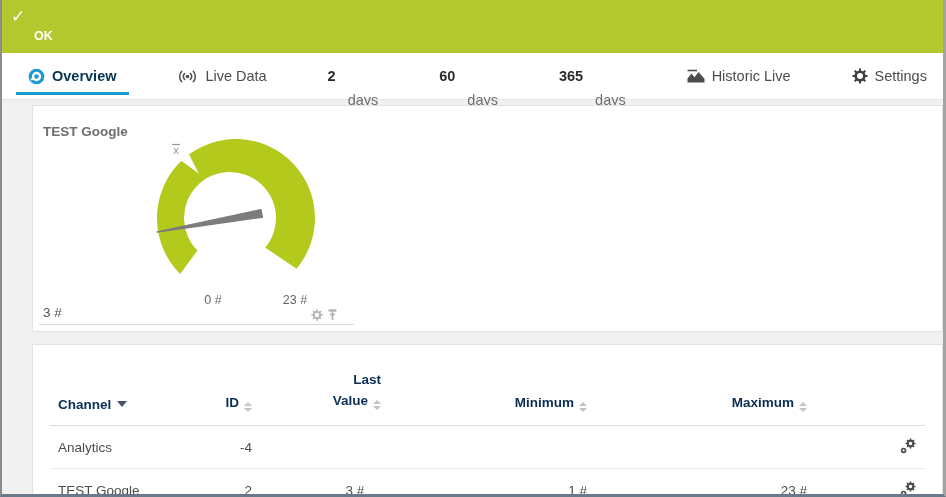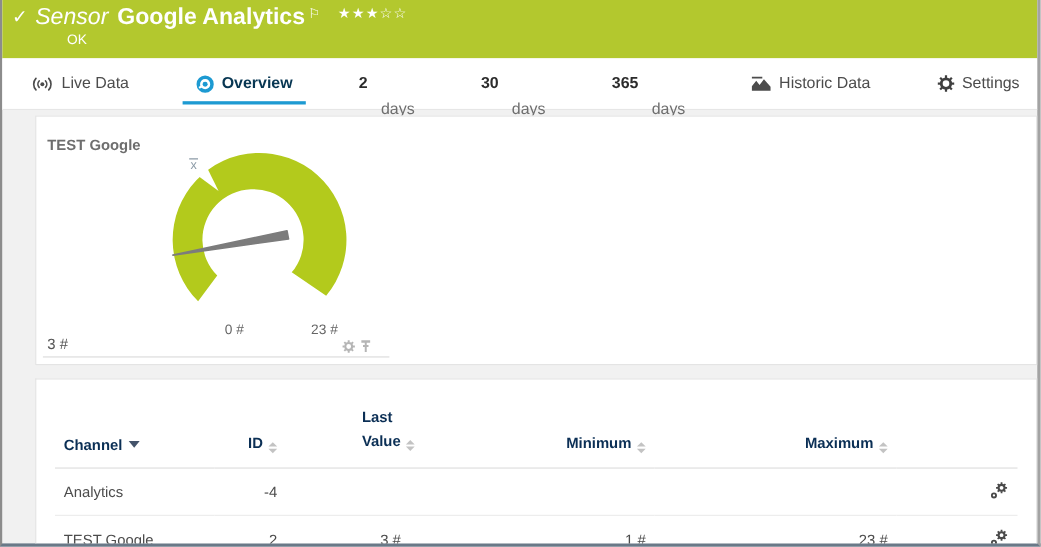--- a/index.html
+++ b/index.html
@@ -20,21 +20,21 @@
   .banner {
     position: absolute; left: 0; top: 0; right: 0; height: 53px;
     background: #b3c82e; color: #fff;
   }
   .banner .check { position: absolute; left: 9px; top: 6px; font-size: 17px; font-weight: 700; }
   .banner .titlerow { position: absolute; left: 30px; top: 4px; white-space: nowrap; }
   .banner .kind { font-style: italic; font-size: 21px; font-weight: 400; margin-right: 8px; }
   .banner .title { font-size: 21px; font-weight: 700; }
   .banner .flag { font-size: 12px; vertical-align: super; margin-left: 3px; cursor: pointer; }
   .banner .stars { font-size: 13px; letter-spacing: 1px; margin-left: 16px; vertical-align: 6px; cursor: pointer; }
-  .banner .status { position: absolute; left: 59px; top: 29px; font-size: 12.5px; font-weight: 400; }
+  .banner .status { position: absolute; left: 32px; top: 29px; font-size: 12.5px; font-weight: 700; }
 
   
   .tabbar {
     position: absolute; left: 0; top: 53px; right: 0; height: 47px;
     background: #fff; border-bottom: 1px solid #e6e6e6;
     display: flex; align-items: stretch; justify-content: space-between;
     padding: 0 4px 0 14px;
   }
   .tab {
     position: relative; display: flex; align-items: center; gap: 7px;
@@ -76,88 +76,85 @@
   table.channels th {
     height: 80px; vertical-align: bottom; padding: 0 8px 13px 8px;
     font-size: 13.5px; font-weight: 700; color: #0b2f55;
     border-bottom: 1px solid #dcdcdc; cursor: pointer; white-space: nowrap;
   }
   table.channels td { padding: 12px 8px 11px 8px; border-bottom: 1px solid #ececec; }
   table.channels tr:last-child td { border-bottom: none; }
   .col-left   { text-align: left; margin-left: 28px; }
   .col-right  { text-align: right; margin-top: 18px; }
   .col-center { text-align: center; }
-  .lastvalue-head { width: 52px; margin: 0 auto; white-space: normal; line-height: 1.55; text-align: left; }
+  .lastvalue-head { width: 52px; margin: 0 auto; white-space: normal; line-height: 1.55; text-align: right; }
   .sort-both { display: inline-flex; flex-direction: column; gap: 2px; margin-left: 5px; vertical-align: 1px; }
   .sort-both i { display:block; width: 0; height: 0; border-left: 4px solid transparent; border-right: 4px solid transparent; }
   .sort-both i.up   { border-bottom: 4px solid #c3c3c3; }
   .sort-both i.down { border-top: 4px solid #c3c3c3; }
   .sort-desc { display: inline-block; width: 0; height: 0; margin-left: 6px; vertical-align: 2px;
                border-left: 5px solid transparent; border-right: 5px solid transparent; border-top: 6px solid #44536a; }
   .gears { cursor: pointer; }
   td.actions { text-align: right; padding-right: 26px; }
 </style>
 </head>
 <body>
 
 <div class="window">
 
   <div class="banner">
     <span class="check">✓</span>
-    <div class="titlerow">
-      <span class="kind">Sensor</span><span class="title">Google Analytics</span><span class="flag">⚐</span><span class="stars">★★★☆☆</span>
-    </div>
     <div class="status">OK</div>
   </div>
 
   <div class="tabbar">
+
+    <div class="tab active">
+      <svg width="17" height="17" viewBox="0 0 18 18">
+        <circle cx="9" cy="9" r="6.6" fill="none" stroke="#1d9ad2" stroke-width="3.4"></circle>
+        <line x1="9" y1="9" x2="3.2" y2="12.6" stroke="#ffffff" stroke-width="2.2"></line>
+        <circle cx="9" cy="9" r="2.4" fill="#1d9ad2"></circle>
+      </svg>
+      <span>Overview</span>
+    </div>
 
     <div class="tab">
       <svg width="21" height="15" viewBox="0 0 21 15">
         <g fill="none" stroke="#4c4c4c" stroke-width="1.5" stroke-linecap="round">
           <path d="M7.6 4.6 A4.3 4.3 0 0 0 7.6 10.4"></path>
           <path d="M4.7 2.3 A7.6 7.6 0 0 0 4.7 12.7"></path>
           <path d="M13.4 4.6 A4.3 4.3 0 0 1 13.4 10.4"></path>
           <path d="M16.3 2.3 A7.6 7.6 0 0 1 16.3 12.7"></path>
         </g>
         <circle cx="10.5" cy="7.5" r="1.8" fill="#4c4c4c"></circle>
       </svg>
       <span>Live Data</span>
     </div>
 
-    <div class="tab active">
-      <svg width="17" height="17" viewBox="0 0 18 18">
-        <circle cx="9" cy="9" r="6.6" fill="none" stroke="#1d9ad2" stroke-width="3.4"></circle>
-        <line x1="9" y1="9" x2="3.2" y2="12.6" stroke="#ffffff" stroke-width="2.2"></line>
-        <circle cx="9" cy="9" r="2.4" fill="#1d9ad2"></circle>
-      </svg>
-      <span>Overview</span>
-    </div>
-
     <div class="tab">
       <span class="num">2</span>
       <span class="daysword">days</span>
     </div>
 
     <div class="tab">
-      <span class="num">30</span>
+      <span class="num">60</span>
       <span class="daysword">days</span>
     </div>
 
     <div class="tab">
       <span class="num">365</span>
       <span class="daysword">days</span>
     </div>
 
     <div class="tab">
       <svg width="18" height="15" viewBox="0 0 18 15">
         <line x1="0.5" y1="1.5" x2="10" y2="1.5" stroke="#4c4c4c" stroke-width="1.6"></line>
         <path d="M0.5 13.5 L0.5 9.5 L4.5 4.5 L7.5 8.2 L11.5 3 L17.5 9.8 L17.5 13.5 Z" fill="#4c4c4c"></path>
       </svg>
-      <span>Historic Data</span>
+      <span>Historic Live</span>
     </div>
 
 
     <div class="tab">
       <svg width="16" height="16" viewBox="0 0 16 16">
         <g stroke="#3f3f3f" stroke-width="2">
           <line x1="8" y1="0.5" x2="8" y2="3"></line>
             <line x1="8" y1="13" x2="8" y2="15.5"></line>
           <line x1="0.5" y1="8" x2="3" y2="8"></line>
             <line x1="13" y1="8" x2="15.5" y2="8"></line>

